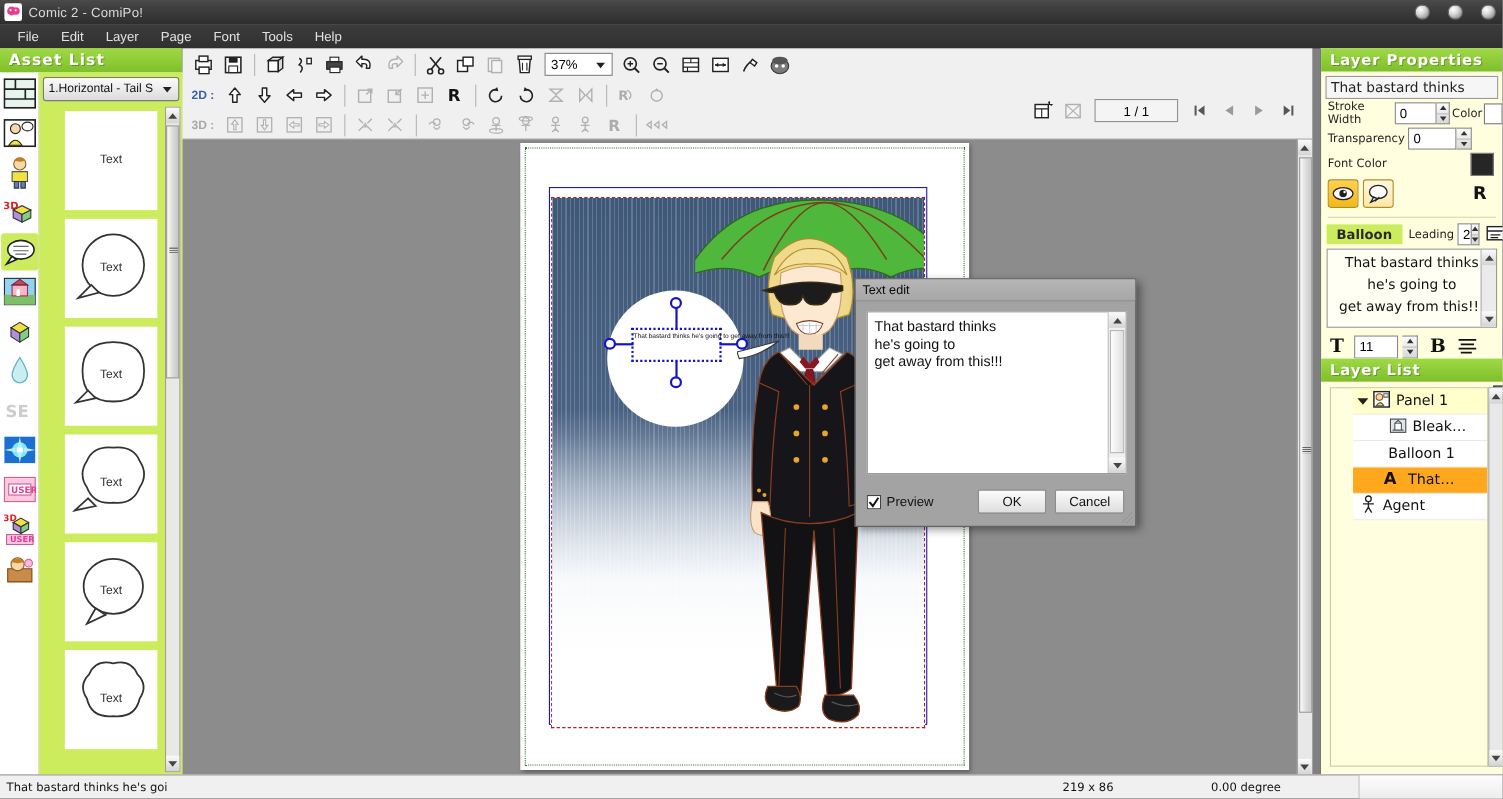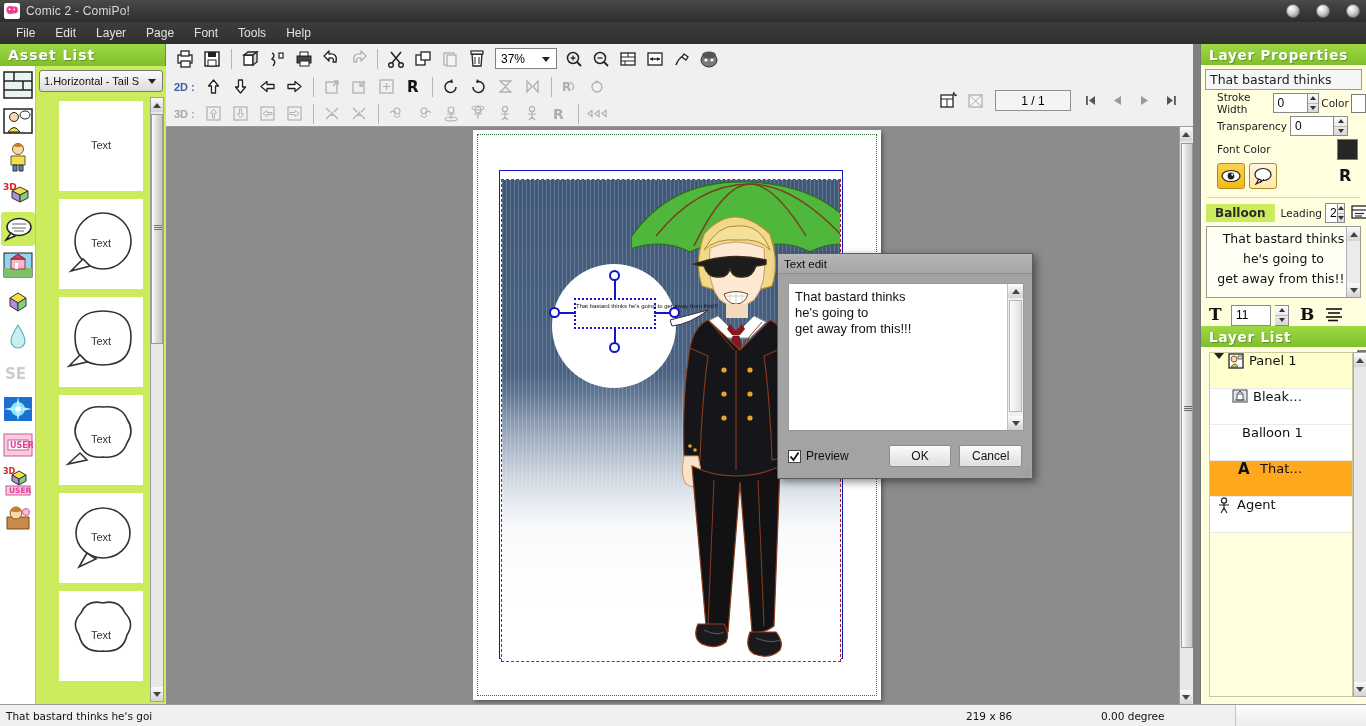--- a/index.html
+++ b/index.html
@@ -237,21 +237,21 @@
     display: flex; align-items: center; padding-left: 8px; letter-spacing: .8px;
     text-shadow: 1px 1px 0 rgba(0,0,0,.25);
     font-family: "DejaVu Sans", sans-serif;
   }
   #layer-name-field {
     margin: 4px 4px 2px 4px; height: 21px; background: #f6f6f6;
     border: 1px solid #9a9a9a; display: flex; align-items: center; padding-left: 4px;
     font-size: 12.5px; color: #222;
     font-family: "DejaVu Sans", sans-serif;
   }
-  .prop-row { display: flex; align-items: center; height: 22px; padding-left: 16px; margin-top: 1px; }
+  .prop-row { display: flex; align-items: center; height: 22px; padding-left: 6px; margin-top: 1px; }
   .prop-label { font-size: 10.5px; color: #222; font-family:"DejaVu Sans",sans-serif; }
   .spin {
     width: 44px; height: 20px; background: #fff; border: 1px solid #8a8a8a;
     display: flex; align-items: center; font-size: 12px; padding-left: 4px; position: relative;
   }
   .spin-btns {
     width: 14px; height: 20px; border: 1px solid #8a8a8a; border-left: none;
     background: linear-gradient(180deg,#fcfcfc,#d8d8d8);
     display: flex; flex-direction: column;
   }
@@ -289,27 +289,28 @@
   #sep-line { height:1px; background:#d8d8b0; margin: 6px 6px 0 6px; }
 
   
   #layer-list-panel { position: absolute; top: 282px; left: 0; width: 166px; height: 378px; background: #ffffe0; }
   #ll-toolbar { height: 26px; display: flex; align-items: center; padding-left: 12px; gap: 14px; }
   #ll-tree {
     position: absolute; top: 26px; left: 8px; width: 144px; height: 345px;
     background: #ffffe0; border: 1px solid #c9c9a0; overflow: hidden;
   }
   .ll-row {
-    height: 36px; display: flex; align-items: flex-start; font-size: 13px;
+    height: 24px; display: flex; align-items: center; font-size: 13px;
     font-family: "DejaVu Sans", sans-serif; color: #111; background: #ffffff;
     border-bottom: 1px solid #eaeaea;
+    margin-left: 20px;
   }
   .ll-row.panel-row { background: #ffffcc; }
   .ll-row.selected { background: #ffa81e; }
-  .ll-indent1 { padding-left: 22px; }
+  .ll-indent1 { padding-left: 33px; }
   .ll-indent2 { padding-left: 36px; }
   #ll-scroll {
     position: absolute; top: 26px; right: 0; width: 14px; height: 345px;
     background: #e8e8e8; border: 1px solid #a8a8a8;
   }
 
   
   #text-dialog {
     position: absolute; left: 777px; top: 253px; width: 256px; height: 226px;
     background: #a3a3a3; border: 1px solid #5d5d5d;

